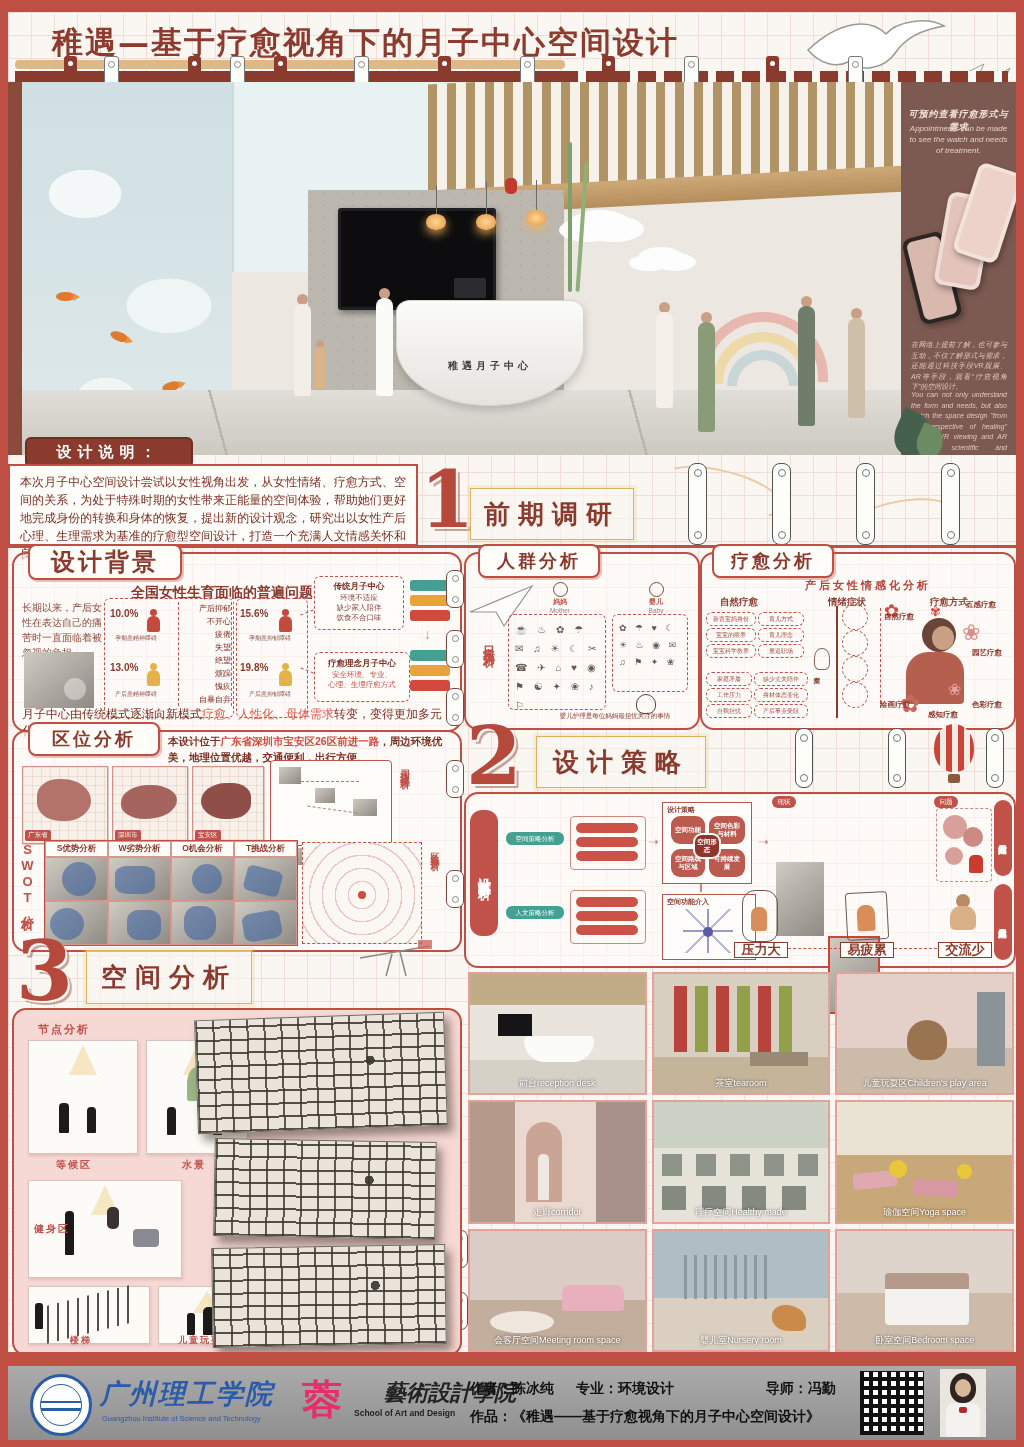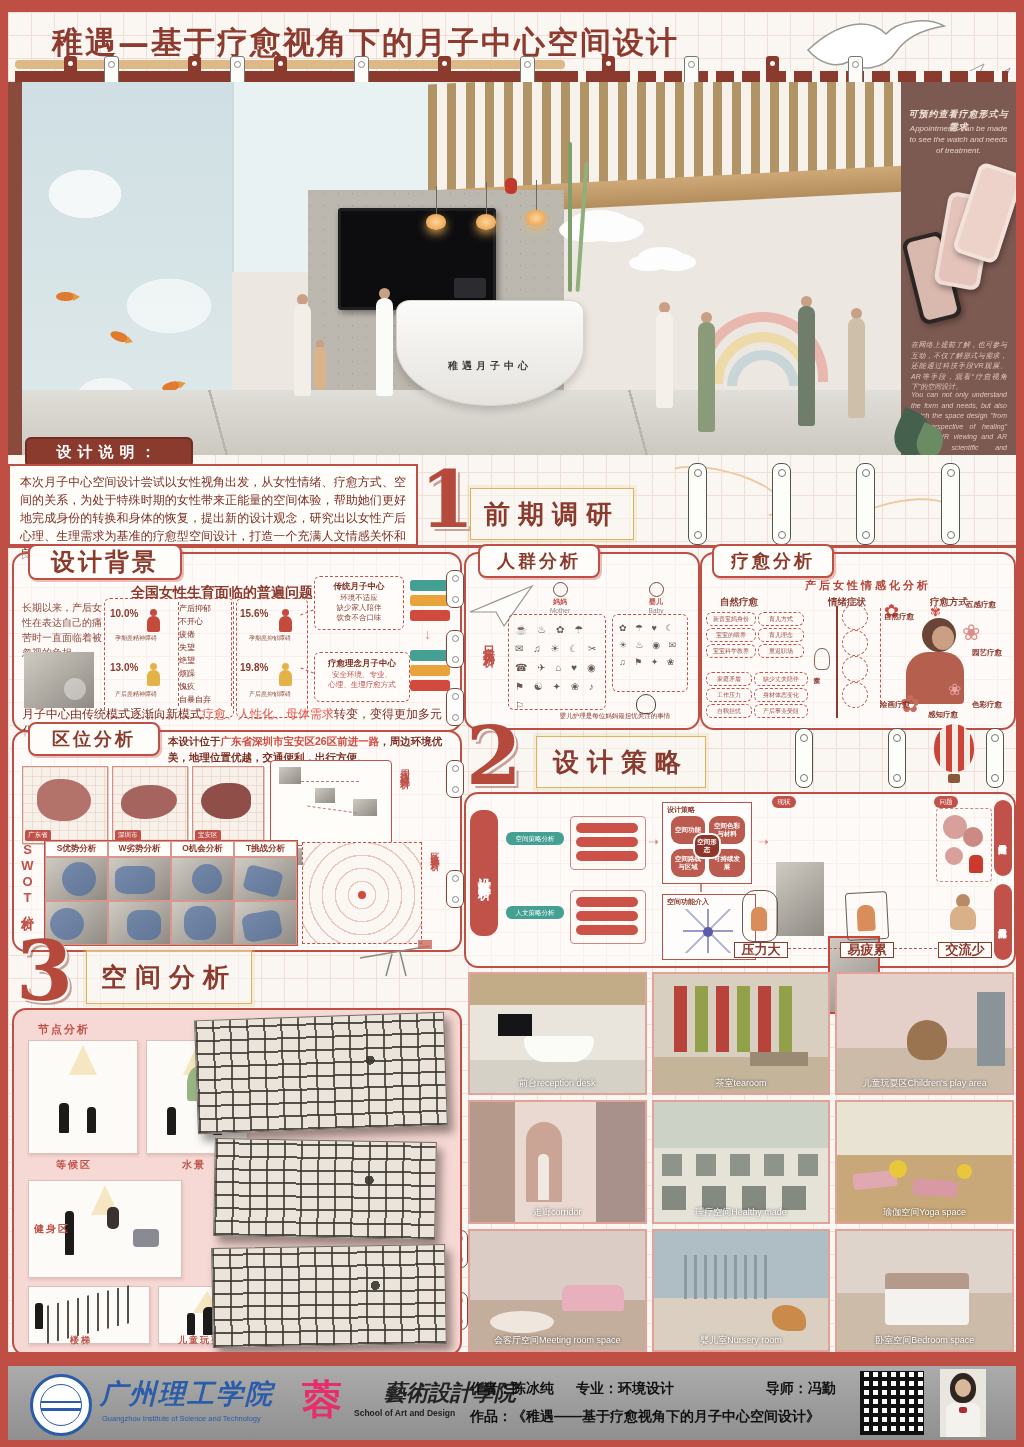--- a/index.html
+++ b/index.html
@@ -256,21 +256,21 @@
       <div class="fp-head" style="background:#c34a3c;"></div>
       <div class="fp-body" style="background:#c34a3c;"></div>
     </div>
   <div class="a" style="left:108px;top:634px;width:56px;font-size:6px;color:#8b4a3e;text-align:center;">孕期患精神障碍</div>
   <div class="a pct" style="left:110px;top:662px;">13.0%</div>
   <div class="a figperson" style="left:146px;top:656px;">
       <div class="fp-head" style="background:#e3b34a;"></div>
       <div class="fp-body" style="background:#e3b34a;"></div>
     </div>
   <div class="a" style="left:108px;top:690px;width:56px;font-size:6px;color:#8b4a3e;text-align:center;">产后患精神障碍</div>
-  <div class="a" style="left:178px;top:602px;width:52px;font-size:8px;line-height:13px;color:#7d2f24;text-align:left;border-left:1px dashed #c0524a;border-right:1px dashed #c0524a;">
+  <div class="a" style="left:178px;top:602px;width:52px;font-size:8px;line-height:13px;color:#7d2f24;text-align:right;border-left:1px dashed #c0524a;border-right:1px dashed #c0524a;">
     <span style="display:block;">产后抑郁</span>
     <span style="display:block;">不开心</span>
     <span style="display:block;">疲倦</span>
     <span style="display:block;">失望</span>
     <span style="display:block;">绝望</span>
     <span style="display:block;">烦躁</span>
     <span style="display:block;">愧疚</span>
     <span style="display:block;">自暴自弃</span>
   </div>
   <div class="a pct" style="left:240px;top:608px;">15.6%</div>

